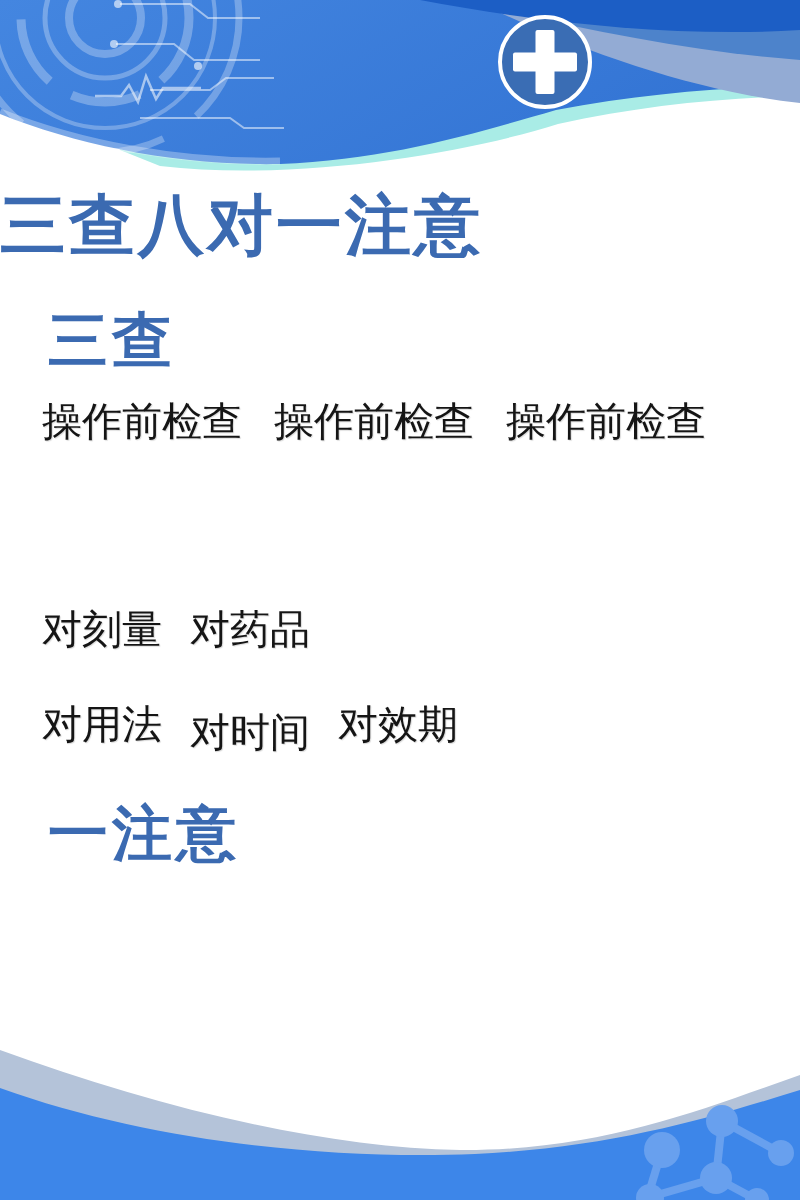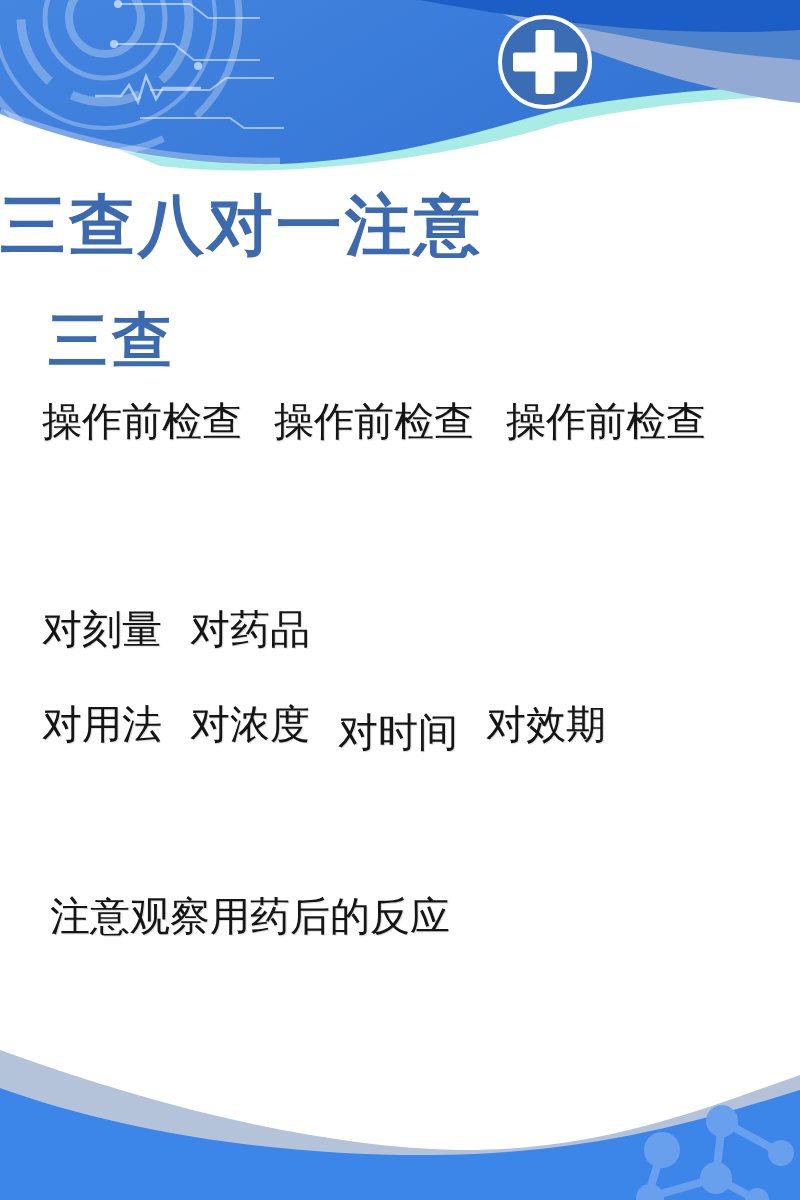--- a/index.html
+++ b/index.html
@@ -93,28 +93,25 @@
     <span>操作前检查</span>
     <span>操作前检查</span>
   </div>
 
   <div class="body-line row-badui-1">
     <span>对刻量</span>
     <span>对药品</span>
   </div>
   <div class="body-line row-badui-2">
     <span>对用法</span>
-    <span>对浓度</span>
     <span class="nudged">对时间</span>
     <span>对效期</span>
   </div>
 
-  <div class="body-line line-zhuyi">
-    <span>注意观察用药后的反应</span>
-  </div>
+  <div class="sec-heading h-yizhuyi">一注意</div>
 
   <svg class="ftr-svg" width="800" height="170" viewBox="0 0 800 170" aria-hidden="true">
 
     <path d="M0,20 C150,75 320,118 460,120 C600,121 700,80 800,45 V170 H0 Z" fill="#b4c3d9"></path>
 
     <path d="M0,58 C150,112 330,130 475,124 C610,118 710,88 800,60 V170 H0 Z" fill="#3d86e9"></path>
 
     <g stroke="#68a0ee" stroke-width="8" fill="#68a0ee">
       <line x1="722" y1="91" x2="781" y2="123"></line>
       <line x1="722" y1="91" x2="716" y2="148"></line>

